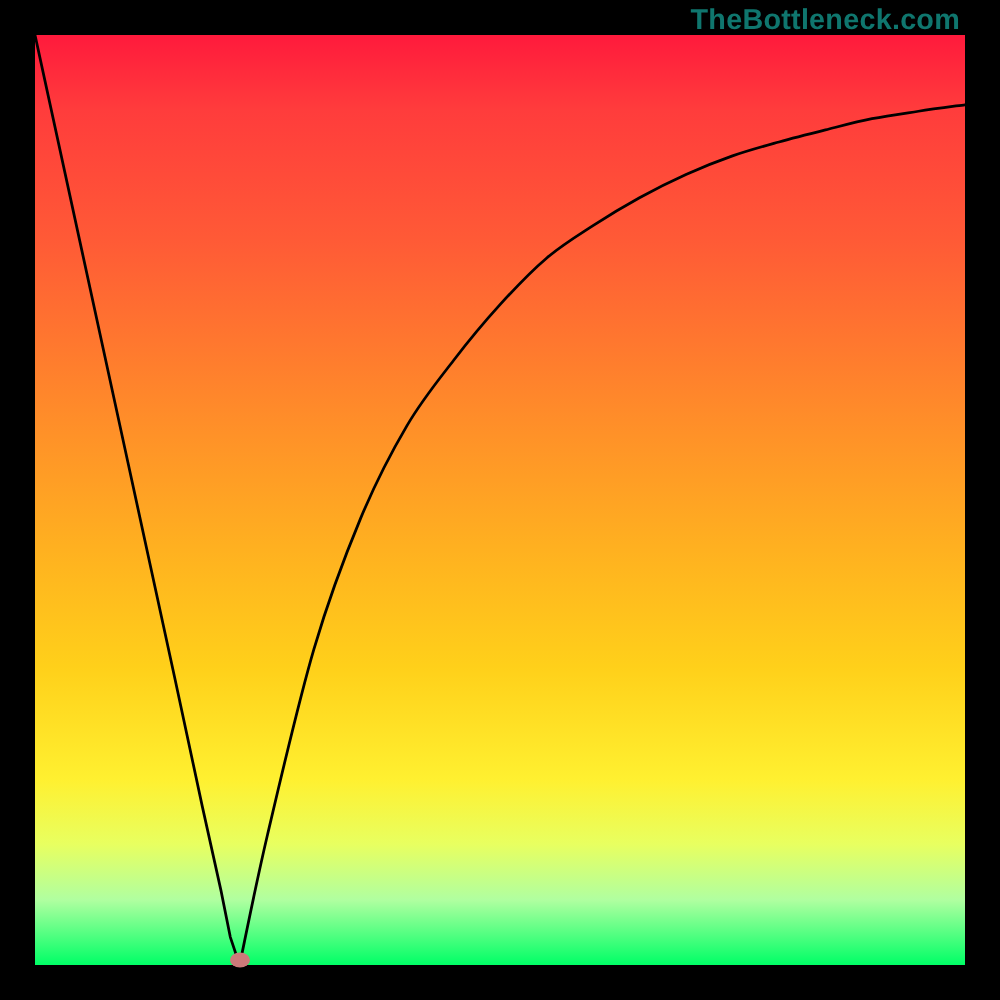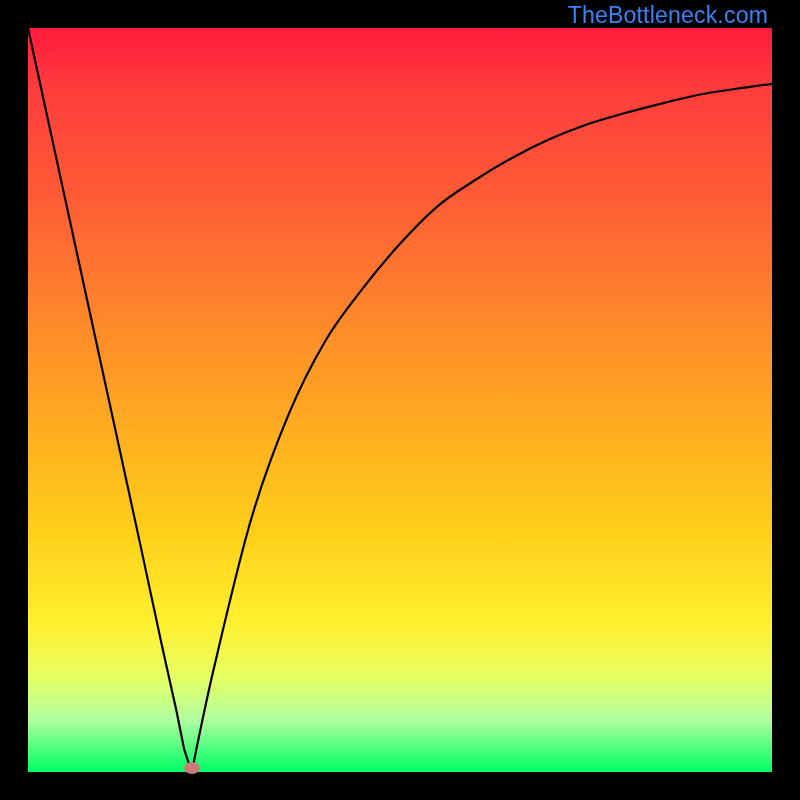--- a/index.html
+++ b/index.html
@@ -35,23 +35,23 @@
       #fff030 80%,
       #e8ff60 87%,
       #b0ffa0 93%,
       #00ff66 100%
     );
   }
   .watermark {
     position: absolute;
     top: 2px;
     right: 32px;
-    color: #3b82f6;
+    color: #0f766e;
     font-size: 23px;
-    font-weight: 400;
+    font-weight: 700;
     letter-spacing: 0.2px;
     user-select: none;
   }
   svg {
     position: absolute;
     left: 0;
     top: 0;
   }
   .marker {
     position: absolute;

